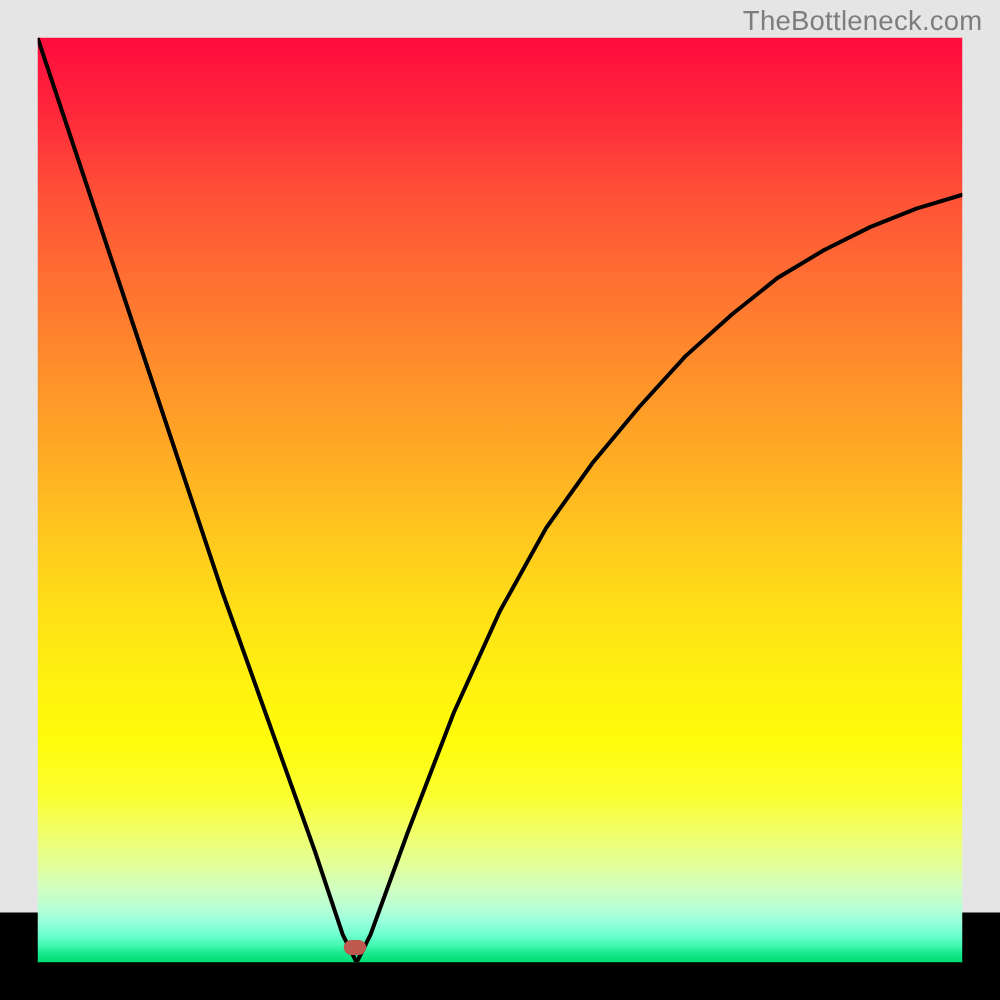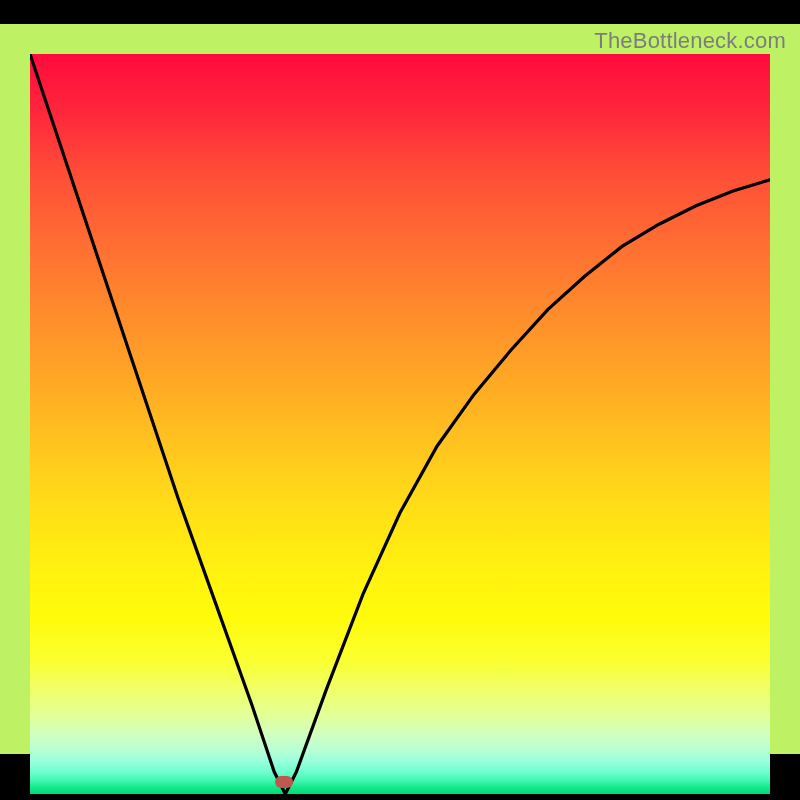--- a/index.html
+++ b/index.html
@@ -10,22 +10,21 @@
     background: #000;
     overflow: hidden;
     font-family: Arial, Helvetica, sans-serif;
   }
   .frame {
     position: absolute;
     top: 0;
     left: 0;
     width: 800px;
     height: 730px;
-    background: #bef264;
-    margin-top: 24px;
+    background: #e5e5e5;
   }
   .plot-area {
     position: absolute;
     top: 30px;
     left: 30px;
     width: 740px;
     height: 740px;
     overflow: hidden;
   }
   .gradient-bg {

